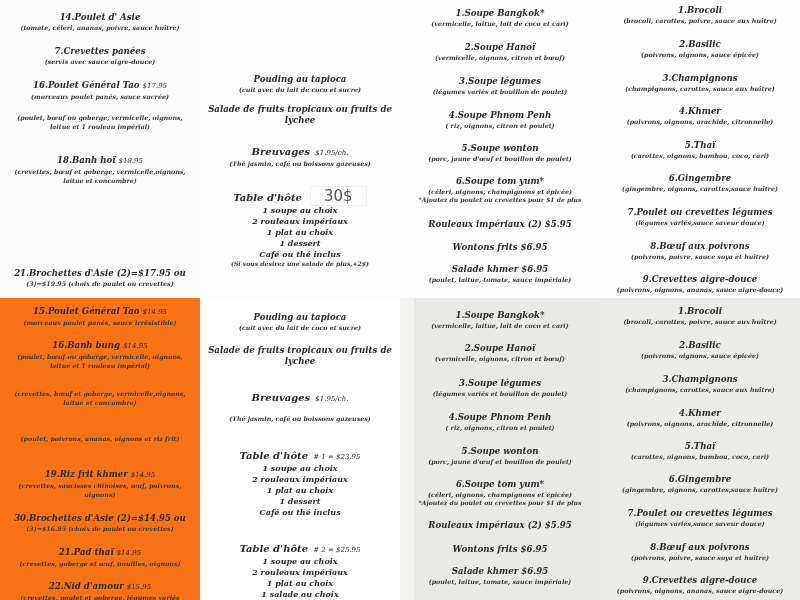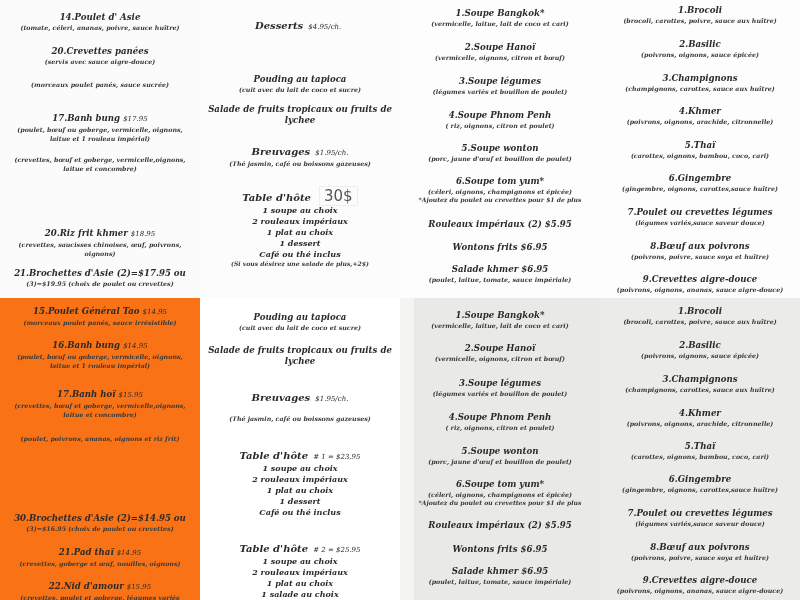--- a/index.html
+++ b/index.html
@@ -23,61 +23,54 @@
   .item .name { font-weight: bold; font-size: 8.6px; line-height: 11px; display: block; }
   .item .price { font-weight: normal; font-size: 7px; }
   .item .desc { font-size: 6.3px; line-height: 9px; display: block; font-weight: bold; color: #3a3a3a; }
   .item .note { font-size: 6.1px; line-height: 8px; display: block; font-weight: bold; color: #3a3a3a; }
   .col { position: absolute; left: 0; right: 0; padding: 0 8px; }
 
   .hdr { font-size: 10px; font-weight: bold; font-style: italic; color: #2a2a2a; }
   .hdr-price { font-size: 7px; font-style: italic; color: #2a2a2a; }
   .th-line { font-size: 8px; line-height: 11px; font-style: italic; font-weight: bold; color: #2a2a2a; display: block; text-align: center; }
   .th-title { font-size: 10px; font-weight: bold; font-style: italic; color: #2a2a2a; }
-  .hand { font-family: "DejaVu Sans", sans-serif; font-size: 15px; color: #555; font-style: normal; border: 1px solid #eee; padding: 0 4px; margin-left: 3px; }
+  .hand { font-family: "DejaVu Sans", sans-serif; font-size: 15px; color: #555; font-style: normal; border: 1px solid #eee; padding: 0 13px; margin-left: 3px; }
 </style>
 </head>
 <body>
 
 <div class="collage">
 
   <div class="quad q-tl">
     <div class="item col" style="top:12px">
       <span class="name"><span>14.Poulet d' Asie</span></span>
       <span class="desc">(tomate, céleri, ananas, poivre, sauce huître)</span>
     </div>
     <div class="item col" style="top:46px">
-      <span class="name"><span>20.Crevettes panées</span></span>
+      <span class="name"><span>7.Crevettes panées</span></span>
       <span class="desc">(servis avec sauce aigre-douce)</span>
     </div>
     <div class="item col" style="top:80px">
+      <span class="name"><span>16.Poulet Général Tao</span> <span class="price">$17.95</span></span>
       <span class="desc">(morceaux poulet panés, sauce sucrée)</span>
     </div>
     <div class="item col" style="top:113px">
-      <span class="name"><span>17.Banh bung</span> <span class="price">$17.95</span></span>
       <span class="desc">(poulet, bœuf ou goberge, vermicelle, oignons, laitue et 1 rouleau impérial)</span>
     </div>
     <div class="item col" style="top:155px">
+      <span class="name"><span>18.Banh hoï</span> <span class="price">$18.95</span></span>
       <span class="desc">(crevettes, bœuf et goberge, vermicelle,oignons, laitue et concombre)</span>
-    </div>
-    <div class="item col" style="top:228px">
-      <span class="name"><span>20.Riz frit khmer</span> <span class="price">$18.95</span></span>
-      <span class="desc">(crevettes, saucisses chinoises, œuf, poivrons, oignons)</span>
     </div>
     <div class="item col" style="top:268px">
       <span class="name"><span>21.Brochettes d'Asie (2)=$17.95 ou</span></span>
       <span class="desc">(3)=$19.95 (choix de poulet ou crevettes)</span>
     </div>
   </div>
 
   <div class="quad q-tm">
-    <div class="col" style="top:14px; text-align:left; padding-left:55px;">
-      <span class="hdr">Desserts</span>
-      <span class="hdr-price">$4.95/ch.</span>
-    </div>
     <div class="item col" style="top:74px">
       <span class="name">Pouding au tapioca</span>
       <span class="desc">(cuit avec du lait de coco et sucre)</span>
     </div>
     <div class="item col" style="top:104px">
       <span class="name">Salade de fruits tropicaux ou fruits de lychee</span>
     </div>
     <div class="col" style="top:140px; text-align:center;">
       <span class="hdr">Breuvages</span>
       <span class="hdr-price">$1.95/ch.</span>
@@ -175,25 +168,28 @@
   <div class="quad q-bl">
     <div class="item col" style="top:8px">
         <span class="name"><span>15.Poulet Général Tao</span> <span class="price">$14.95</span></span>
         <span class="desc">(morceaux poulet panés, sauce irrésistible)</span>
       </div>
     <div class="item col" style="top:42px">
         <span class="name"><span>16.Banh bung</span> <span class="price">$14.95</span></span>
         <span class="desc">(poulet, bœuf ou goberge, vermicelle, oignons, laitue et 1 rouleau impérial)</span>
       </div>
     <div class="item col" style="top:91px">
-        <span class="name"><span>17.Banh hoï</span> <span class="price">$15.95</span></span>
         <span class="desc">(crevettes, bœuf et goberge, vermicelle,oignons, laitue et concombre)</span>
       </div>
     <div class="item col" style="top:136px">
         <span class="desc">(poulet, poivrons, ananas, oignons et riz frit)</span>
+      </div>
+    <div class="item col" style="top:171px">
+        <span class="name"><span>19.Riz frit khmer</span> <span class="price">$14.95</span></span>
+        <span class="desc">(crevettes, saucisses chinoises, œuf, poivrons, oignons)</span>
       </div>
     <div class="item col" style="top:215px">
         <span class="name">30.Brochettes d'Asie (2)=$14.95 ou</span>
         <span class="desc">(3)=$16.95 (choix de poulet ou crevettes)</span>
       </div>
     <div class="item col" style="top:249px">
         <span class="name"><span>21.Pad thaï</span> <span class="price">$14.95</span></span>
         <span class="desc">(crevettes, goberge et œuf, nouilles, oignons)</span>
       </div>
     <div class="item col" style="top:283px">

